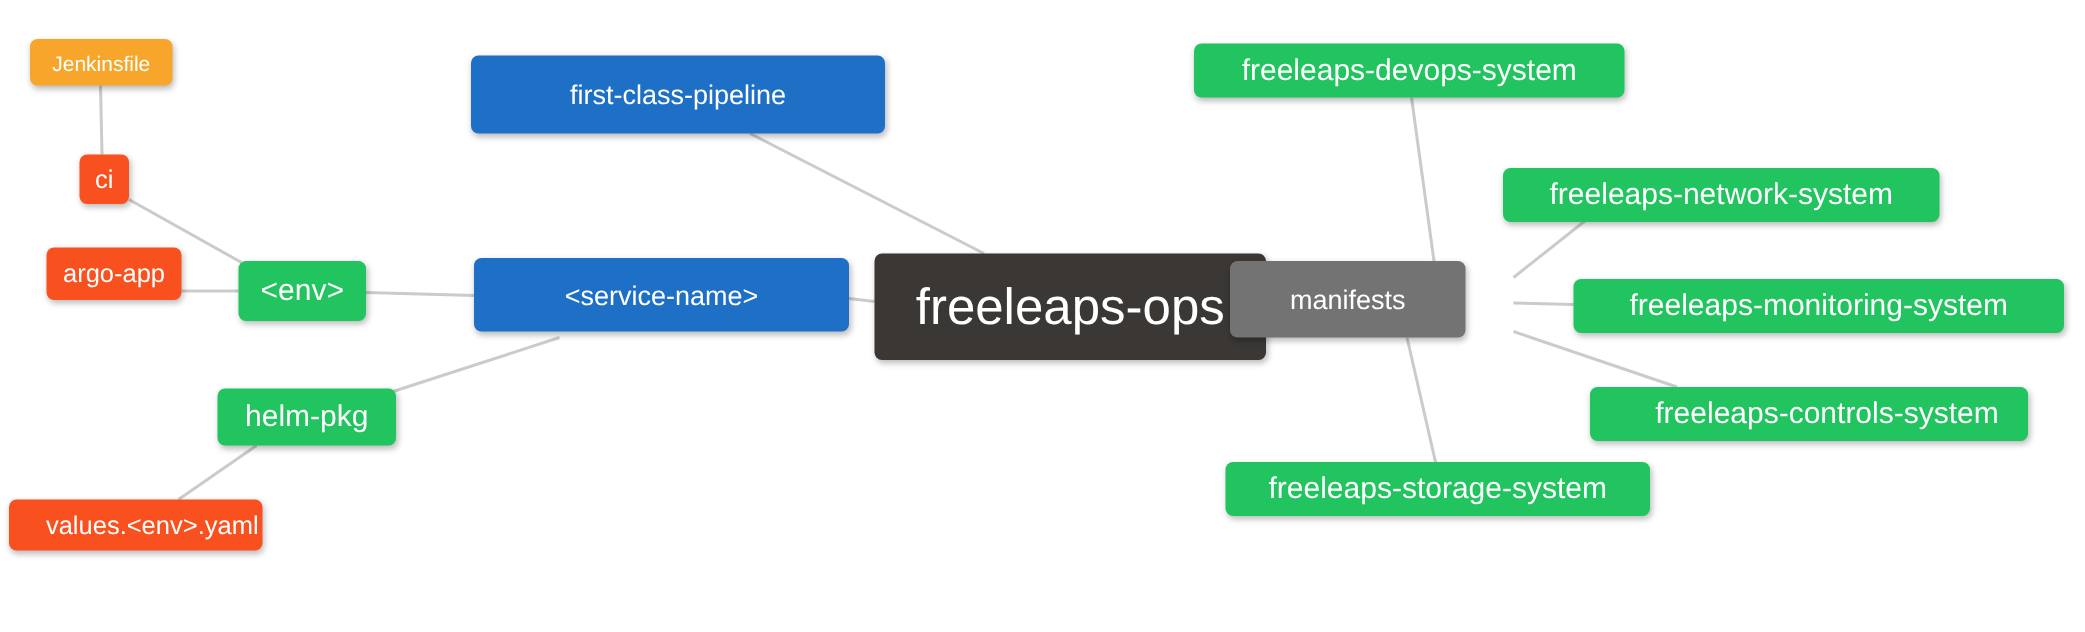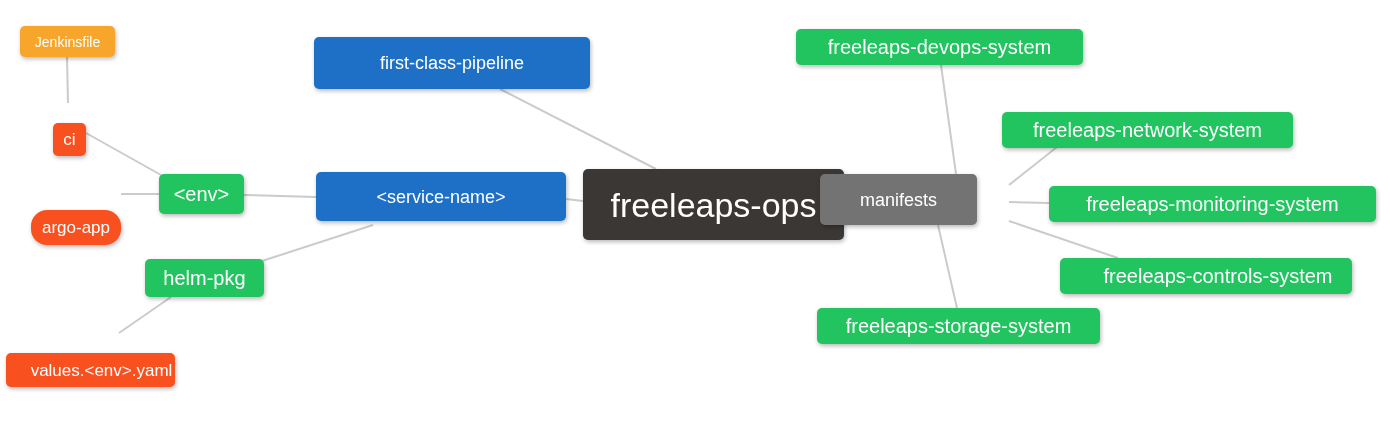--- a/index.html
+++ b/index.html
@@ -33,21 +33,21 @@
     border-radius: 5px;
     box-shadow: 1px 2px 4px rgba(0,0,0,0.28);
     white-space: nowrap;
     cursor: pointer;
     line-height: 1;
     user-select: none;
   }
   .kind-root  { font-size: 34px; text-align: center; }
   .kind-blue  { font-size: 18px; }
   .kind-green { font-size: 20px; }
-  .kind-red   { font-size: 17px; margin-top: 20px; }
+  .kind-red   { font-size: 17px; }
   .kind-amber { font-size: 14px; }
 </style>
 </head>
 <body>
 
 <div class="canvas">
   <svg class="edge-layer" id="edge-layer" viewBox="0 0 1390 421" xmlns="http://www.w3.org/2000/svg">
       <line x1="67" y1="57" x2="68" y2="103" stroke="#CBCBCB" stroke-width="2"></line>
       <line x1="86" y1="133" x2="161" y2="175" stroke="#CBCBCB" stroke-width="2"></line>
       <line x1="121" y1="194" x2="159" y2="194" stroke="#CBCBCB" stroke-width="2"></line>
@@ -59,21 +59,21 @@
       <line x1="844" y1="201" x2="852" y2="201" stroke="#CBCBCB" stroke-width="2"></line>
       <line x1="941" y1="65" x2="956" y2="174" stroke="#CBCBCB" stroke-width="2"></line>
       <line x1="1009" y1="185" x2="1057" y2="147" stroke="#CBCBCB" stroke-width="2"></line>
       <line x1="1009" y1="202" x2="1049" y2="203" stroke="#CBCBCB" stroke-width="2"></line>
       <line x1="1009" y1="221" x2="1118" y2="258" stroke="#CBCBCB" stroke-width="2"></line>
       <line x1="938" y1="225" x2="957" y2="308" stroke="#CBCBCB" stroke-width="2"></line>
     </svg>
   <div id="node-layer">
       <div class="node kind-amber" style="left: 20px; top: 26px; width: 95px; height: 31px; background: rgb(248, 166, 43); color: rgb(255, 255, 255);">Jenkinsfile</div>
       <div class="node kind-red" style="left: 53px; top: 103px; width: 33px; height: 33px; background: rgb(249, 80, 31); color: rgb(255, 255, 255);">ci</div>
-      <div class="node kind-red" style="left: 31px; top: 190px; width: 90px; height: 35px; background: rgb(249, 80, 31); color: rgb(255, 255, 255); border-radius: 16px;">argo-app</div>
+      <div class="node kind-red" style="left: 31px; top: 165px; width: 90px; height: 35px; background: rgb(249, 80, 31); color: rgb(255, 255, 255);">argo-app</div>
       <div class="node kind-green" style="left: 159px; top: 174px; width: 85px; height: 40px; background: rgb(33, 196, 95); color: rgb(255, 255, 255);">&lt;env&gt;</div>
       <div class="node kind-green" style="left: 145px; top: 259px; width: 119px; height: 38px; background: rgb(33, 196, 95); color: rgb(255, 255, 255);">helm-pkg</div>
       <div class="node kind-red" style="left: 6px; top: 333px; width: 169px; height: 34px; background: rgb(249, 80, 31); color: rgb(255, 255, 255); padding-left: 22px;">values.&lt;env&gt;.yaml</div>
       <div class="node kind-blue" style="left: 314px; top: 37px; width: 276px; height: 52px; background: rgb(30, 112, 198); color: rgb(255, 255, 255);">first-class-pipeline</div>
       <div class="node kind-blue" style="left: 316px; top: 172px; width: 250px; height: 49px; background: rgb(30, 112, 198); color: rgb(255, 255, 255);">&lt;service-name&gt;</div>
       <div class="node kind-root" style="left: 583px; top: 169px; width: 261px; height: 71px; background: rgb(59, 55, 52); color: rgb(255, 255, 255);">freeleaps-ops</div>
       <div class="node kind-blue" style="left: 820px; top: 174px; width: 157px; height: 51px; background: #737373; color: rgb(255, 255, 255);">manifests</div>
       <div class="node kind-green" style="left: 796px; top: 29px; width: 287px; height: 36px; background: rgb(33, 196, 95); color: rgb(255, 255, 255);">freeleaps-devops-system</div>
       <div class="node kind-green" style="left: 1002px; top: 112px; width: 291px; height: 36px; background: rgb(33, 196, 95); color: rgb(255, 255, 255);">freeleaps-network-system</div>
       <div class="node kind-green" style="left: 1049px; top: 186px; width: 327px; height: 36px; background: rgb(33, 196, 95); color: rgb(255, 255, 255);">freeleaps-monitoring-system</div>

